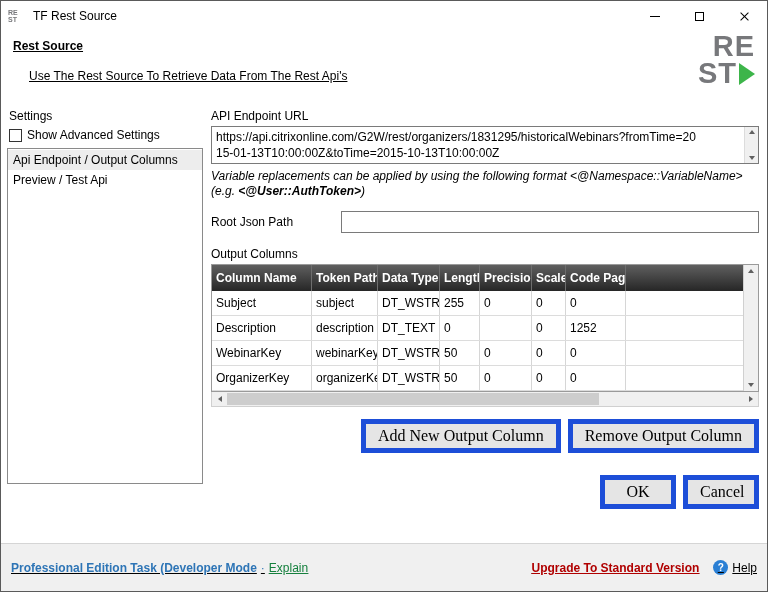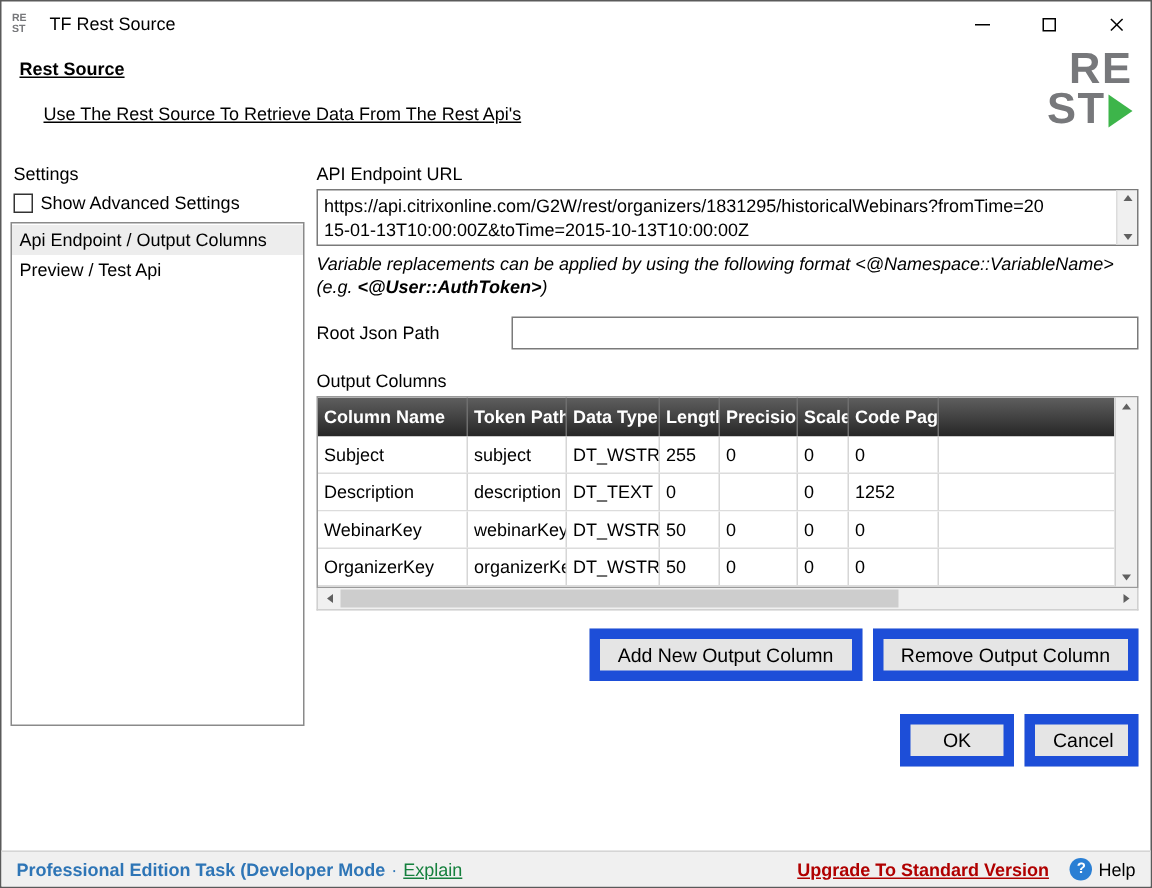--- a/index.html
+++ b/index.html
@@ -70,27 +70,27 @@
   .grow .cell { border-right:1px solid #d6d6d6; display:flex; align-items:center; padding:0 4px; white-space:nowrap; overflow:hidden; }
   .c0{width:100px;flex:0 0 auto;} .c1{width:66px;flex:0 0 auto;} .c2{width:62px;flex:0 0 auto;}
   .c3{width:40px;flex:0 0 auto;} .c4{width:52px;flex:0 0 auto;} .c5{width:34px;flex:0 0 auto;}
   .c6{width:60px;flex:0 0 auto;} .cf{flex:1; border-right:none !important;}
   .vscroll { width:15px; background:#f0f0f0; border-left:1px solid #d0d0d0; display:flex; flex-direction:column; justify-content:space-between; align-items:center; padding:4px 0; flex:0 0 auto; }
   .hscroll { height:15px; border:1px solid #d0d0d0; border-top:none; background:#f0f0f0; display:flex; align-items:center; }
   .hs-btn { width:15px; height:100%; display:flex; align-items:center; justify-content:center; flex:0 0 auto; }
   .hs-track { flex:1; height:100%; position:relative; }
   .hs-thumb { position:absolute; left:0; top:1px; bottom:1px; width:72%; background:#cdcdcd; }
 
-  .btn { background:#e5e5e5; border:7px solid #1d4ed8; padding:3px 12px; font-family:Liberation Sans, sans-serif; font-size:13px; cursor:default; }
+  .btn { background:#e5e5e5; border:5px solid #1d4ed8; padding:3px 12px; font-family:Liberation Serif, serif; font-size:16px; cursor:default; }
   .row-right { display:flex; justify-content:flex-end; gap:7px; margin-top:12px; }
   .okcancel { margin-top:22px; }
   .okcancel .btn { width:76px; text-align:center; }
 
   
-  .footer { height:24px; background:#f0f0f0; border-top:1px solid #d5d5d5; display:flex; align-items:center; padding:0 10px; flex:0 0 auto; }
+  .footer { height:48px; background:#f0f0f0; border-top:1px solid #d5d5d5; display:flex; align-items:center; padding:0 10px; flex:0 0 auto;text-decoration:underline; }
   .edition { color:#2e75b6; font-weight:bold; }
   .dot { color:#2e75b6; margin:0 4px; }
   .explain { color:#15803d; text-decoration:underline; cursor:pointer; }
   .spacer { flex:1; }
   .upgrade { color:#b00000; font-weight:bold; text-decoration:underline; cursor:pointer; margin-right:14px; }
   .help-icon { width:15px; height:15px; border-radius:50%; background:#2a7fd4; color:#fff; font-size:10px; font-weight:bold; display:flex; align-items:center; justify-content:center; margin-right:4px; }
 </style>
 </head>
 <body>
 

